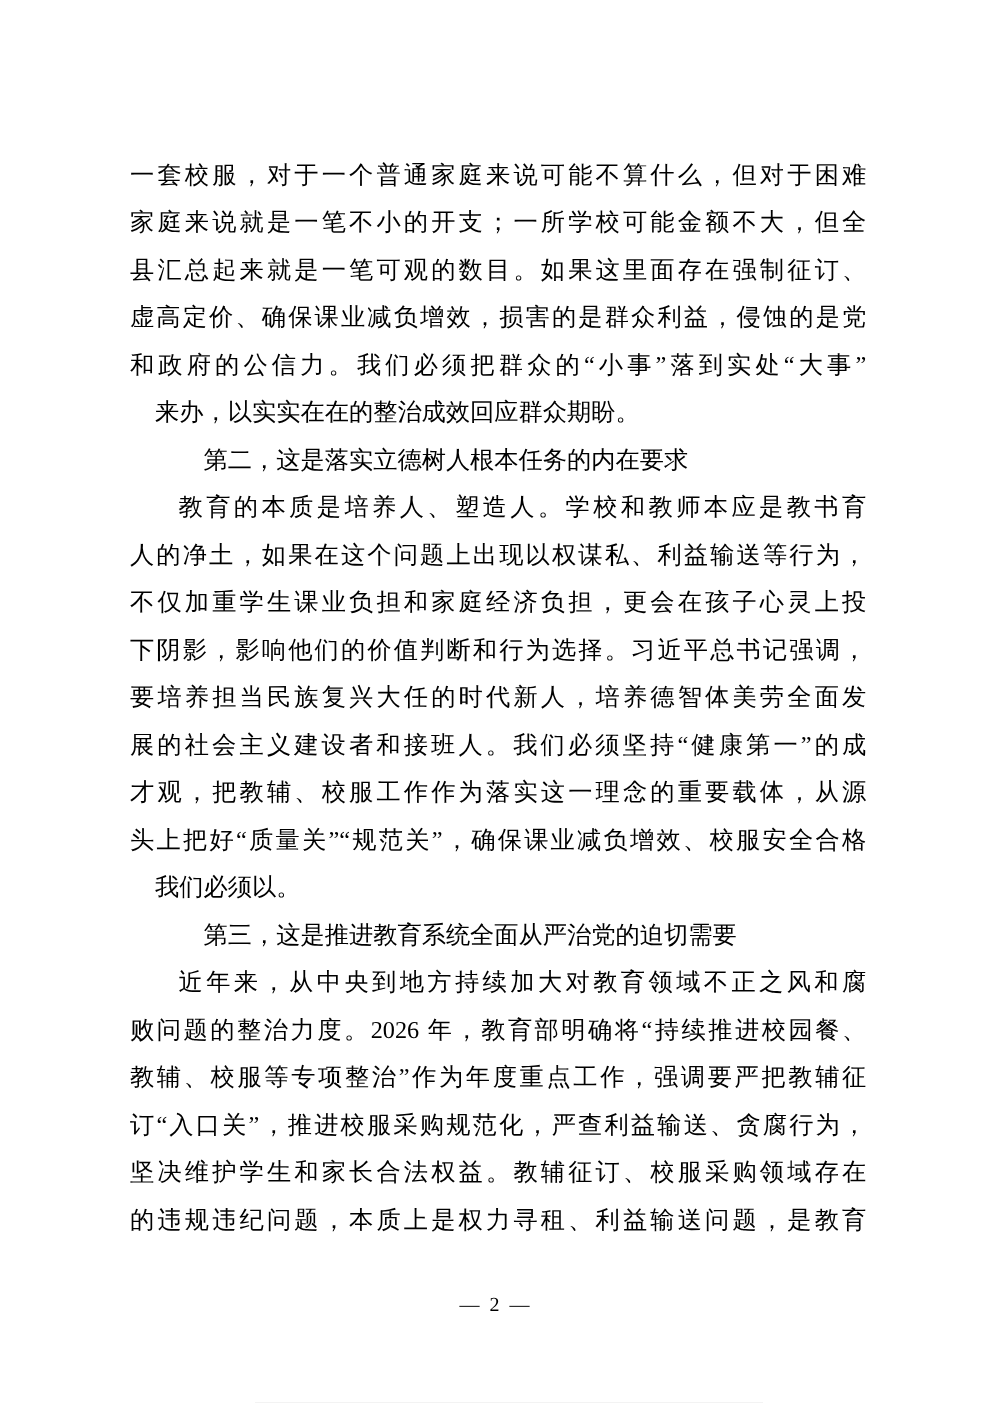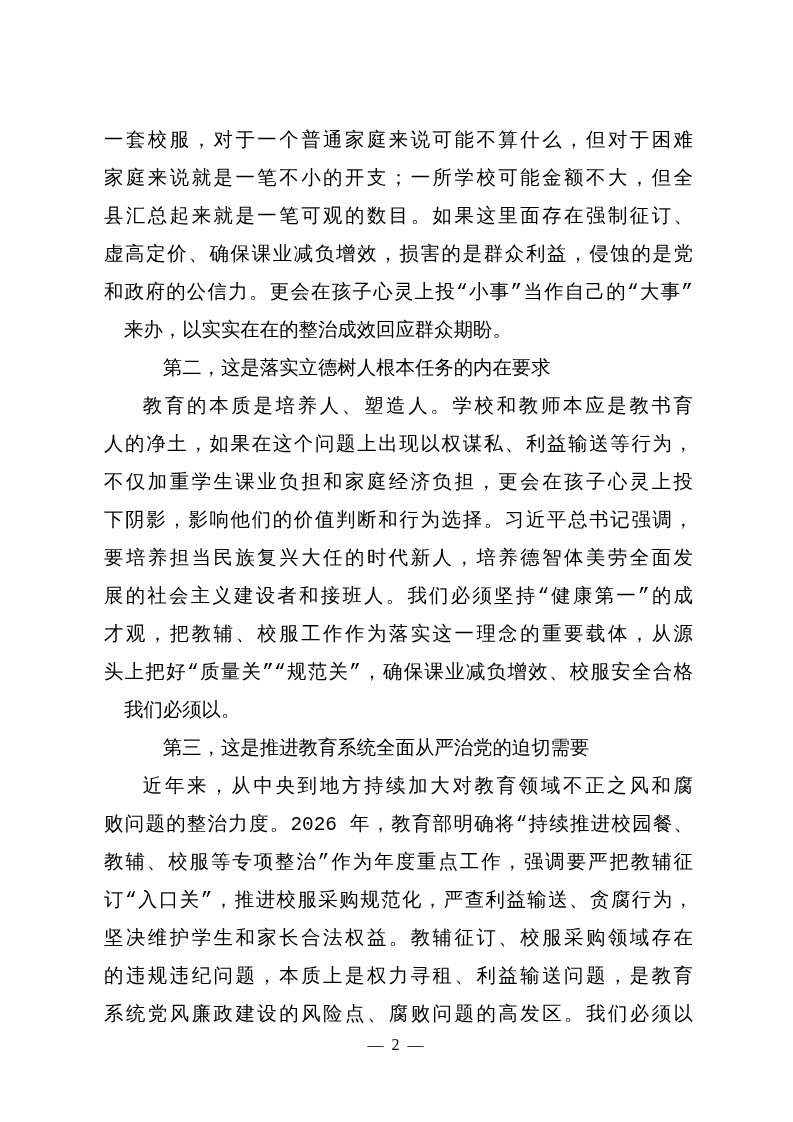--- a/index.html
+++ b/index.html
@@ -15,21 +15,21 @@
     background: #ffffff;
     overflow: hidden;
   }
   .doc-body {
     position: absolute;
     left: 104px;
     top: 122px;
     width: 589px;
   }
   .doc-line {
-    font-family: Liberation Mono, monospace;
+    font-family: Liberation Serif, serif;
     font-size: 19.4px;
     line-height: 38px;
     color: #000000;
     text-align: justify;
     text-align-last: justify;
     white-space: normal;
     height: 38px;
     overflow: hidden;
   }
   .doc-line.end {
@@ -58,37 +58,36 @@
 </style>
 </head>
 <body>
 
 <div class="page">
   <div class="doc-body">
     <div class="doc-line">一套校服，对于一个普通家庭来说可能不算什么，但对于困难</div>
     <div class="doc-line">家庭来说就是一笔不小的开支；一所学校可能金额不大，但全</div>
     <div class="doc-line">县汇总起来就是一笔可观的数目。如果这里面存在强制征订、</div>
     <div class="doc-line">虚高定价、确保课业减负增效，损害的是群众利益，侵蚀的是党</div>
-    <div class="doc-line">和政府的公信力。更会在孩子心灵上投“小事”当作自己的“大事”</div>
+    <div class="doc-line">和政府的公信力。我们必须把群众的“小事”落到实处“大事”</div>
     <div class="doc-line end">来办，以实实在在的整治成效回应群众期盼。</div>
     <div class="doc-line end ind">第二，这是落实立德树人根本任务的内在要求</div>
     <div class="doc-line ind">教育的本质是培养人、塑造人。学校和教师本应是教书育</div>
     <div class="doc-line">人的净土，如果在这个问题上出现以权谋私、利益输送等行为，</div>
     <div class="doc-line">不仅加重学生课业负担和家庭经济负担，更会在孩子心灵上投</div>
     <div class="doc-line">下阴影，影响他们的价值判断和行为选择。习近平总书记强调，</div>
     <div class="doc-line">要培养担当民族复兴大任的时代新人，培养德智体美劳全面发</div>
     <div class="doc-line">展的社会主义建设者和接班人。我们必须坚持“健康第一”的成</div>
     <div class="doc-line">才观，把教辅、校服工作作为落实这一理念的重要载体，从源</div>
     <div class="doc-line">头上把好“质量关”“规范关”，确保课业减负增效、校服安全合格</div>
     <div class="doc-line end">我们必须以。</div>
     <div class="doc-line end ind">第三，这是推进教育系统全面从严治党的迫切需要</div>
     <div class="doc-line ind">近年来，从中央到地方持续加大对教育领域不正之风和腐</div>
     <div class="doc-line">败问题的整治力度。2026 年，教育部明确将“持续推进校园餐、</div>
     <div class="doc-line">教辅、校服等专项整治”作为年度重点工作，强调要严把教辅征</div>
     <div class="doc-line">订“入口关”，推进校服采购规范化，严查利益输送、贪腐行为，</div>
     <div class="doc-line">坚决维护学生和家长合法权益。教辅征订、校服采购领域存在</div>
     <div class="doc-line">的违规违纪问题，本质上是权力寻租、利益输送问题，是教育</div>
-    <div class="doc-line">系统党风廉政建设的风险点、腐败问题的高发区。我们必须以</div>
   </div>
   <div class="page-footer">
     <span class="page-number">— 2 —</span>
   </div>
 </div>
 
 </body></html>

